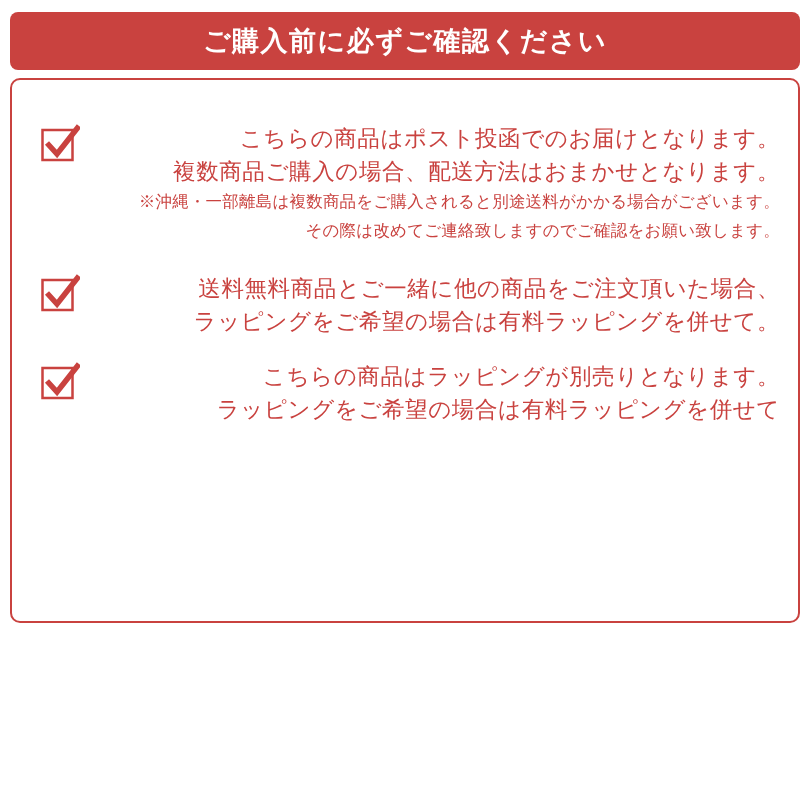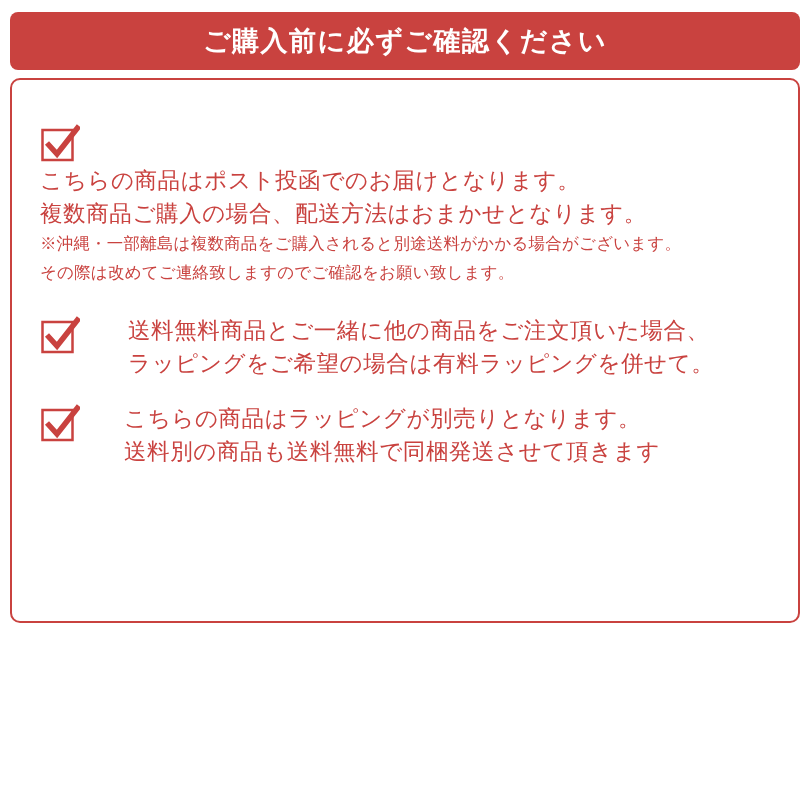--- a/index.html
+++ b/index.html
@@ -12,20 +12,21 @@
     height: 810px;
     font-family: "Liberation Sans", "DejaVu Sans", sans-serif;
     color: #c9423f;
     overflow: hidden;
   }
   .page {
     position: relative;
     width: 759px;
     height: 810px;
     box-sizing: border-box;
+    text-align: right;
   }
   .header-bar {
     position: absolute;
     left: 10px;
     top: 12px;
     width: 790px;
     height: 58px;
     background: #c9423f;
     border-radius: 8px;
     display: flex;
@@ -81,21 +82,21 @@
     line-height: 33px;
     letter-spacing: 0.6px;
     white-space: nowrap;
   }
   .line.small {
     font-size: 16.5px;
     line-height: 29px;
     letter-spacing: 0.2px;
     font-family: Liberation Mono, monospace;
   }
-  .item-gap-1 { margin-bottom: 26px; flex-direction: column; }
+  .item-gap-1 { margin-bottom: 26px; }
   .item-gap-2 { margin-bottom: 22px; gap: 36px; }
   .item-gap-3 { margin-bottom: 22px; gap: 32px; }
 </style>
 </head>
 <body>
 
 <div class="page">
 
   <div class="header-bar">
     <div class="header-title">ご購入前に必ずご確認ください</div>
@@ -134,21 +135,21 @@
 
       <div class="item item-gap-3">
         <span class="check">
           <svg width="40" height="40" viewBox="0 0 40 40">
             <rect x="2.5" y="6" width="30" height="30" fill="none" stroke="#c9423f" stroke-width="2.5"></rect>
             <path d="M7 19 L17 30 L39 2" fill="none" stroke="#c9423f" stroke-width="5.5" stroke-linecap="butt" stroke-linejoin="miter"></path>
           </svg>
         </span>
         <div class="lines">
           <div class="line">こちらの商品はラッピングが別売りとなります。</div>
-          <div class="line">送料別の商品も送料無料で同梱発送させて頂きます</div>
+          <div class="line">ラッピングをご希望の場合は有料ラッピングを併せて</div>
         </div>
       </div>
 
 
     </div>
   </div>
 
 </div>
 
 </body></html>

